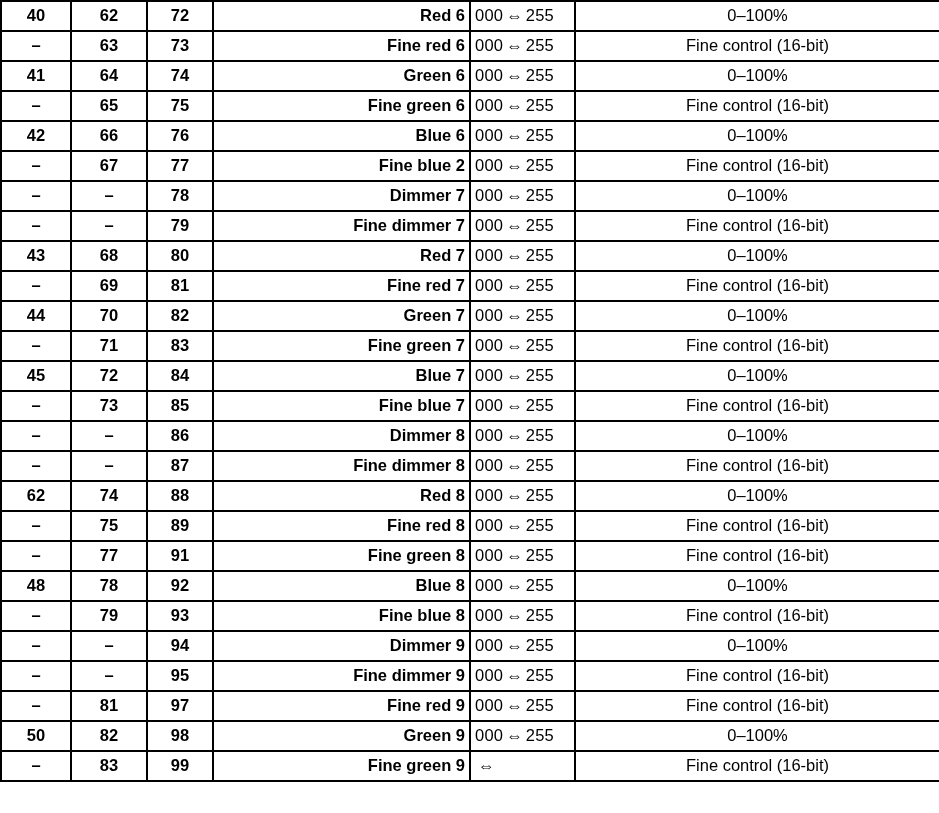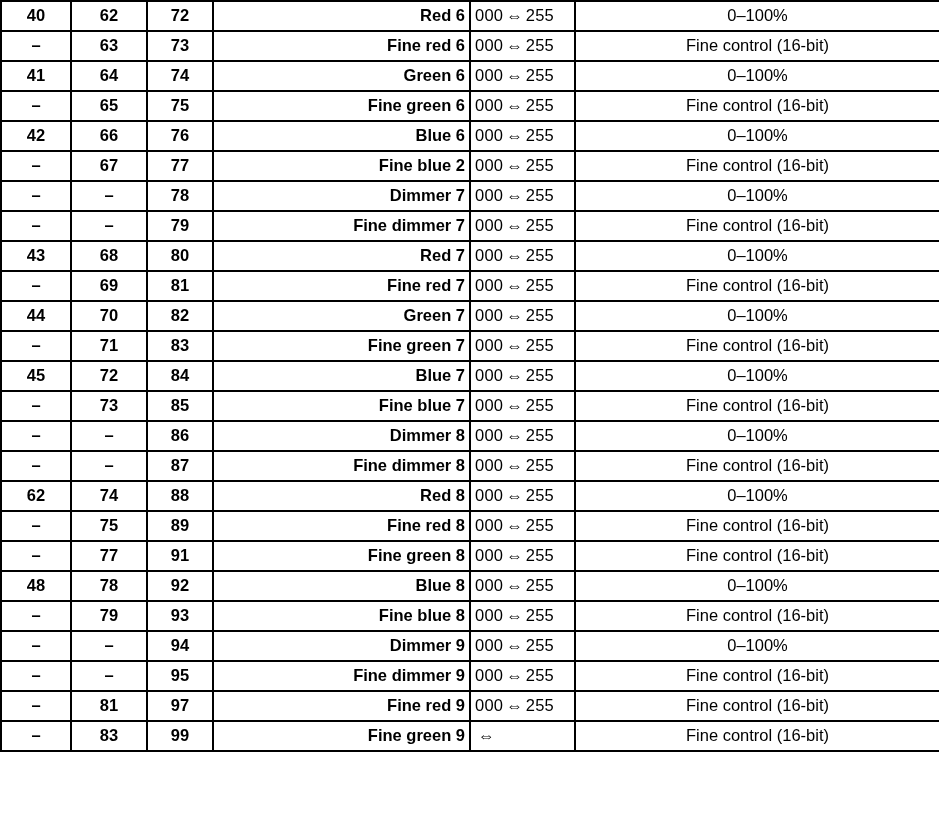--- a/index.html
+++ b/index.html
@@ -258,20 +258,28 @@
       </tr>
       <tr>
         <td class="num">–</td>
         <td class="num">81</td>
         <td class="num">97</td>
         <td class="name">Fine red 9</td>
         <td class="range"><span>000</span><span class="arrow">⇔</span><span>255</span></td>
         <td class="desc">Fine control (16-bit)</td>
       </tr>
       <tr>
+        <td class="num">50</td>
+        <td class="num">82</td>
+        <td class="num">98</td>
+        <td class="name">Green 9</td>
+        <td class="range"><span>000</span><span class="arrow">⇔</span><span>255</span></td>
+        <td class="desc">0–100%</td>
+      </tr>
+      <tr>
         <td class="num">–</td>
         <td class="num">83</td>
         <td class="num">99</td>
         <td class="name">Fine green 9</td>
         <td class="range"><span class="arrow">⇔</span></td>
         <td class="desc">Fine control (16-bit)</td>
       </tr>
     </tbody>
 </table>
 

